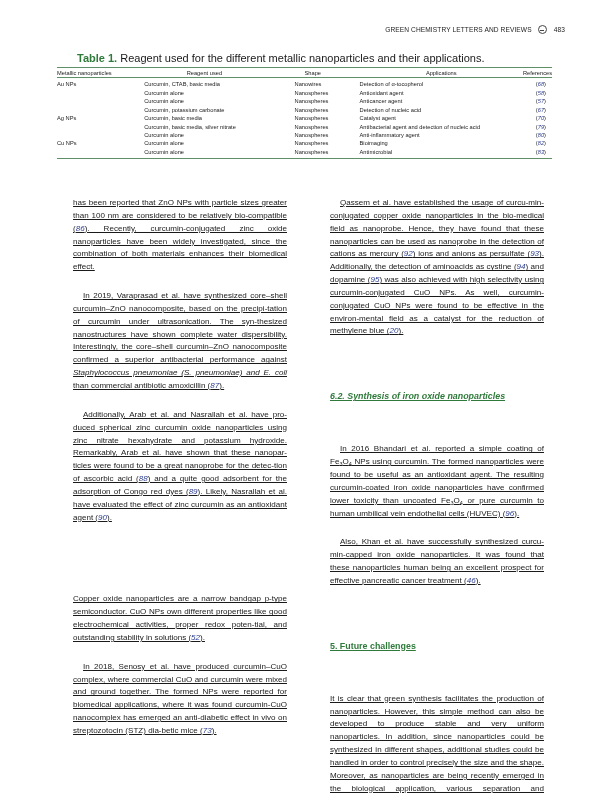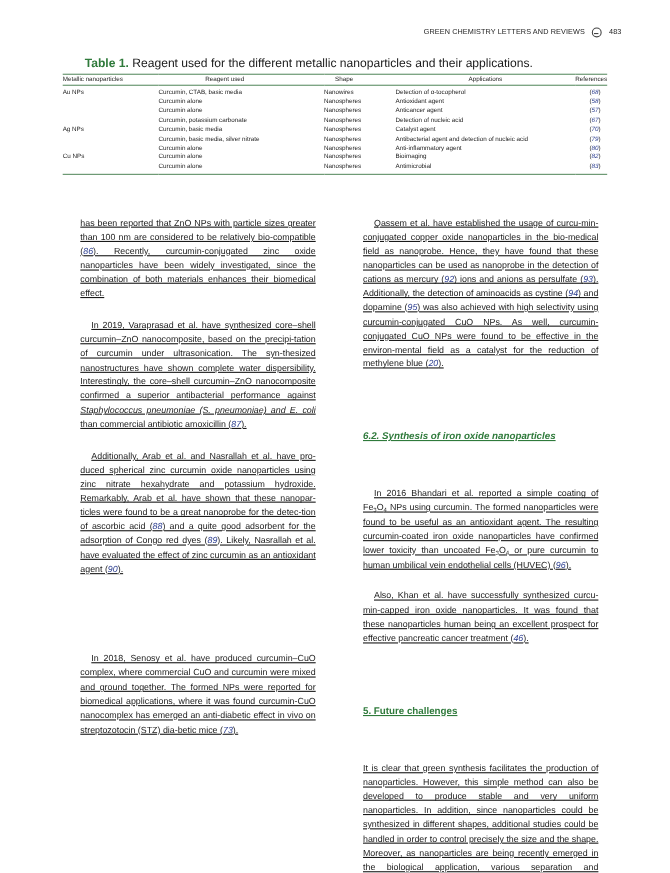--- a/index.html
+++ b/index.html
@@ -135,20 +135,21 @@
       </tbody>
   </table>
 </div>
 
 <div class="col left">
   <p><span>has been reported that ZnO NPs with particle sizes greater than 100 nm are considered to be relatively bio-compatible (</span><span class="cite">86</span><span>). Recently, curcumin-conjugated zinc oxide nanoparticles have been widely investigated, since the combination of both materials enhances their biomedical effect.</span></p>
   <p class="ind"><span>In 2019, Varaprasad et al. have synthesized core–shell curcumin–ZnO nanocomposite, based on the precipi-tation of curcumin under ultrasonication. The syn-thesized nanostructures have shown complete water dispersibility. Interestingly, the core–shell curcumin–ZnO nanocomposite confirmed a superior antibacterial performance against </span><i>Staphylococcus pneumoniae (S. pneumoniae) and E. coli</i><span> than commercial antibiotic amoxicillin (</span><span class="cite">87</span><span>).</span></p>
   <p class="ind"><span>Additionally, Arab et al. and Nasrallah et al. have pro-duced spherical zinc curcumin oxide nanoparticles using zinc nitrate hexahydrate and potassium hydroxide. Remarkably, Arab et al. have shown that these nanopar-ticles were found to be a great nanoprobe for the detec-tion of ascorbic acid (</span><span class="cite">88</span><span>) and a quite good adsorbent for the adsorption of Congo red dyes (</span><span class="cite">89</span><span>). Likely, Nasrallah et al. have evaluated the effect of zinc curcumin as an antioxidant agent (</span><span class="cite">90</span><span>).</span></p>
   <div style="height:27px"></div>
   <div style="height:10px"></div>
+  <p><span>Copper oxide nanoparticles are a narrow bandgap p-type semiconductor. CuO NPs own different properties like good electrochemical activities, proper redox poten-tial, and outstanding stability in solutions (</span><span class="cite">52</span><span>).</span></p>
   <p class="ind"><span>In 2018, Senosy et al. have produced curcumin–CuO complex, where commercial CuO and curcumin were mixed and ground together. The formed NPs were reported for biomedical applications, where it was found curcumin-CuO nanocomplex has emerged an anti-diabetic effect in vivo on streptozotocin (STZ) dia-betic mice (</span><span class="cite">73</span><span>).</span></p>
 </div>
 
 <div class="col right">
   <p class="ind"><span>Qassem et al. have established the usage of curcu-min-conjugated copper oxide nanoparticles in the bio-medical field as nanoprobe. Hence, they have found that these nanoparticles can be used as nanoprobe in the detection of cations as mercury (</span><span class="cite">92</span><span>) ions and anions as persulfate (</span><span class="cite">93</span><span>). Additionally, the detection of aminoacids as cystine (</span><span class="cite">94</span><span>) and dopamine (</span><span class="cite">95</span><span>) was also achieved with high selectivity using curcumin-conjugated CuO NPs. As well, curcumin-conjugated CuO NPs were found to be effective in the environ-mental field as a catalyst for the reduction of methylene blue (</span><span class="cite">20</span><span>).</span></p>
   <div style="height:20px"></div>
   <p class="sec it">6.2. Synthesis of iron oxide nanoparticles</p>
   <div style="height:8px"></div>
   <p class="ind"><span>In 2016 Bhandari et al. reported a simple coating of Fe</span><sub>3</sub><span>O</span><sub>4</sub><span> NPs using curcumin. The formed nanoparticles were found to be useful as an antioxidant agent. The resulting curcumin-coated iron oxide nanoparticles have confirmed lower toxicity than uncoated Fe</span><sub>3</sub><span>O</span><sub>4</sub><span> or pure curcumin to human umbilical vein endothelial cells (HUVEC) (</span><span class="cite">96</span><span>).</span></p>
   <p class="ind"><span>Also, Khan et al. have successfully synthesized curcu-min-capped iron oxide nanoparticles. It was found that these nanoparticles human being an excellent prospect for effective pancreatic cancer treatment (</span><span class="cite">46</span><span>).</span></p>

